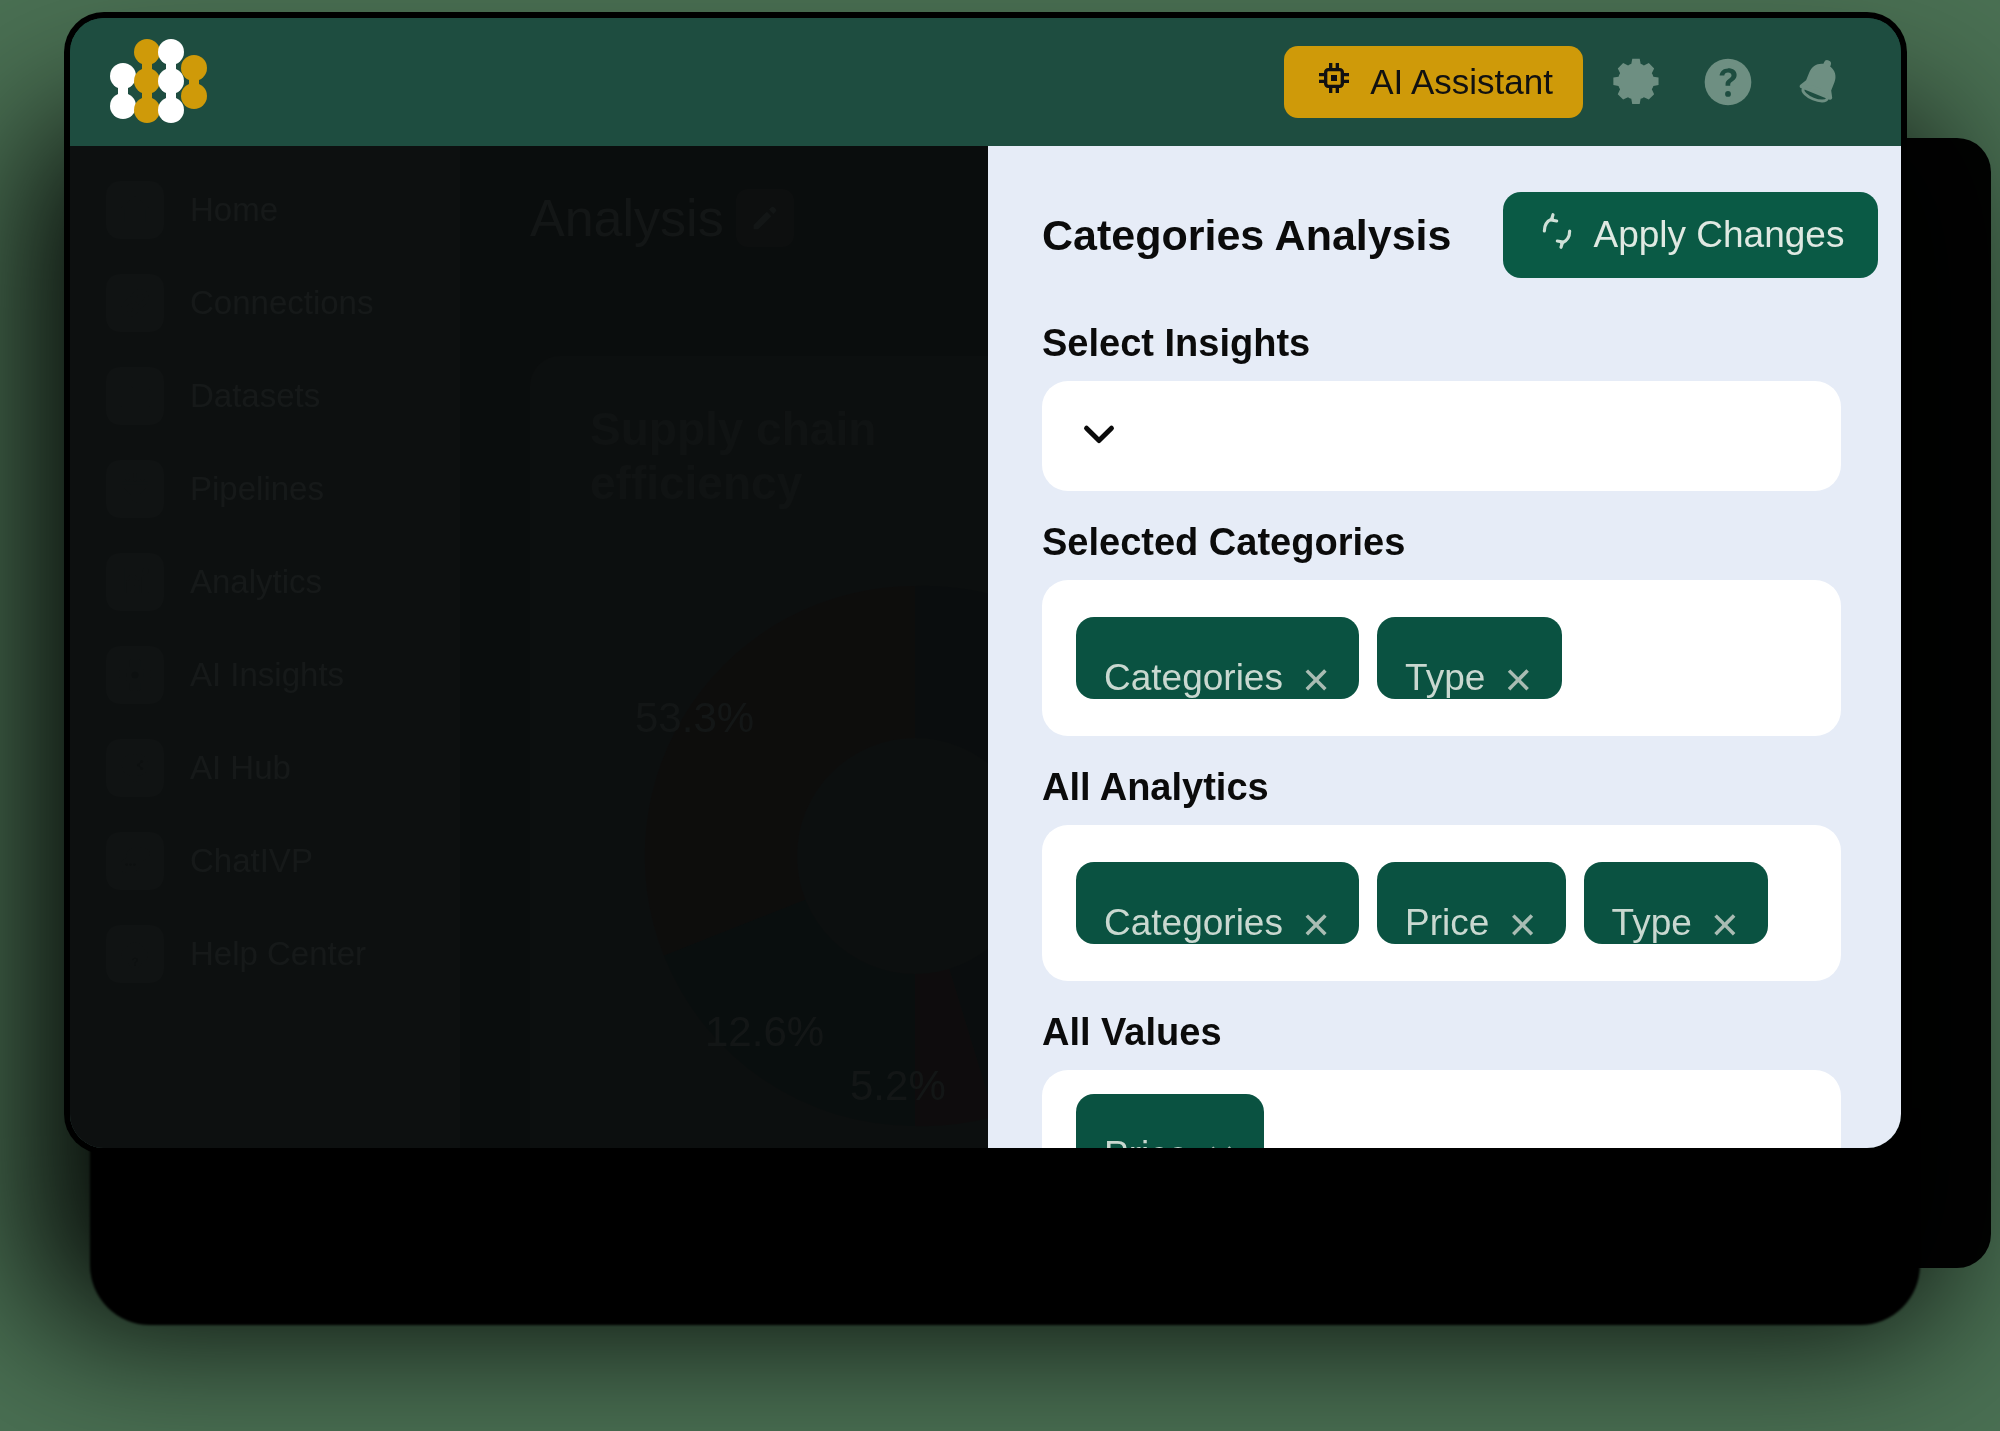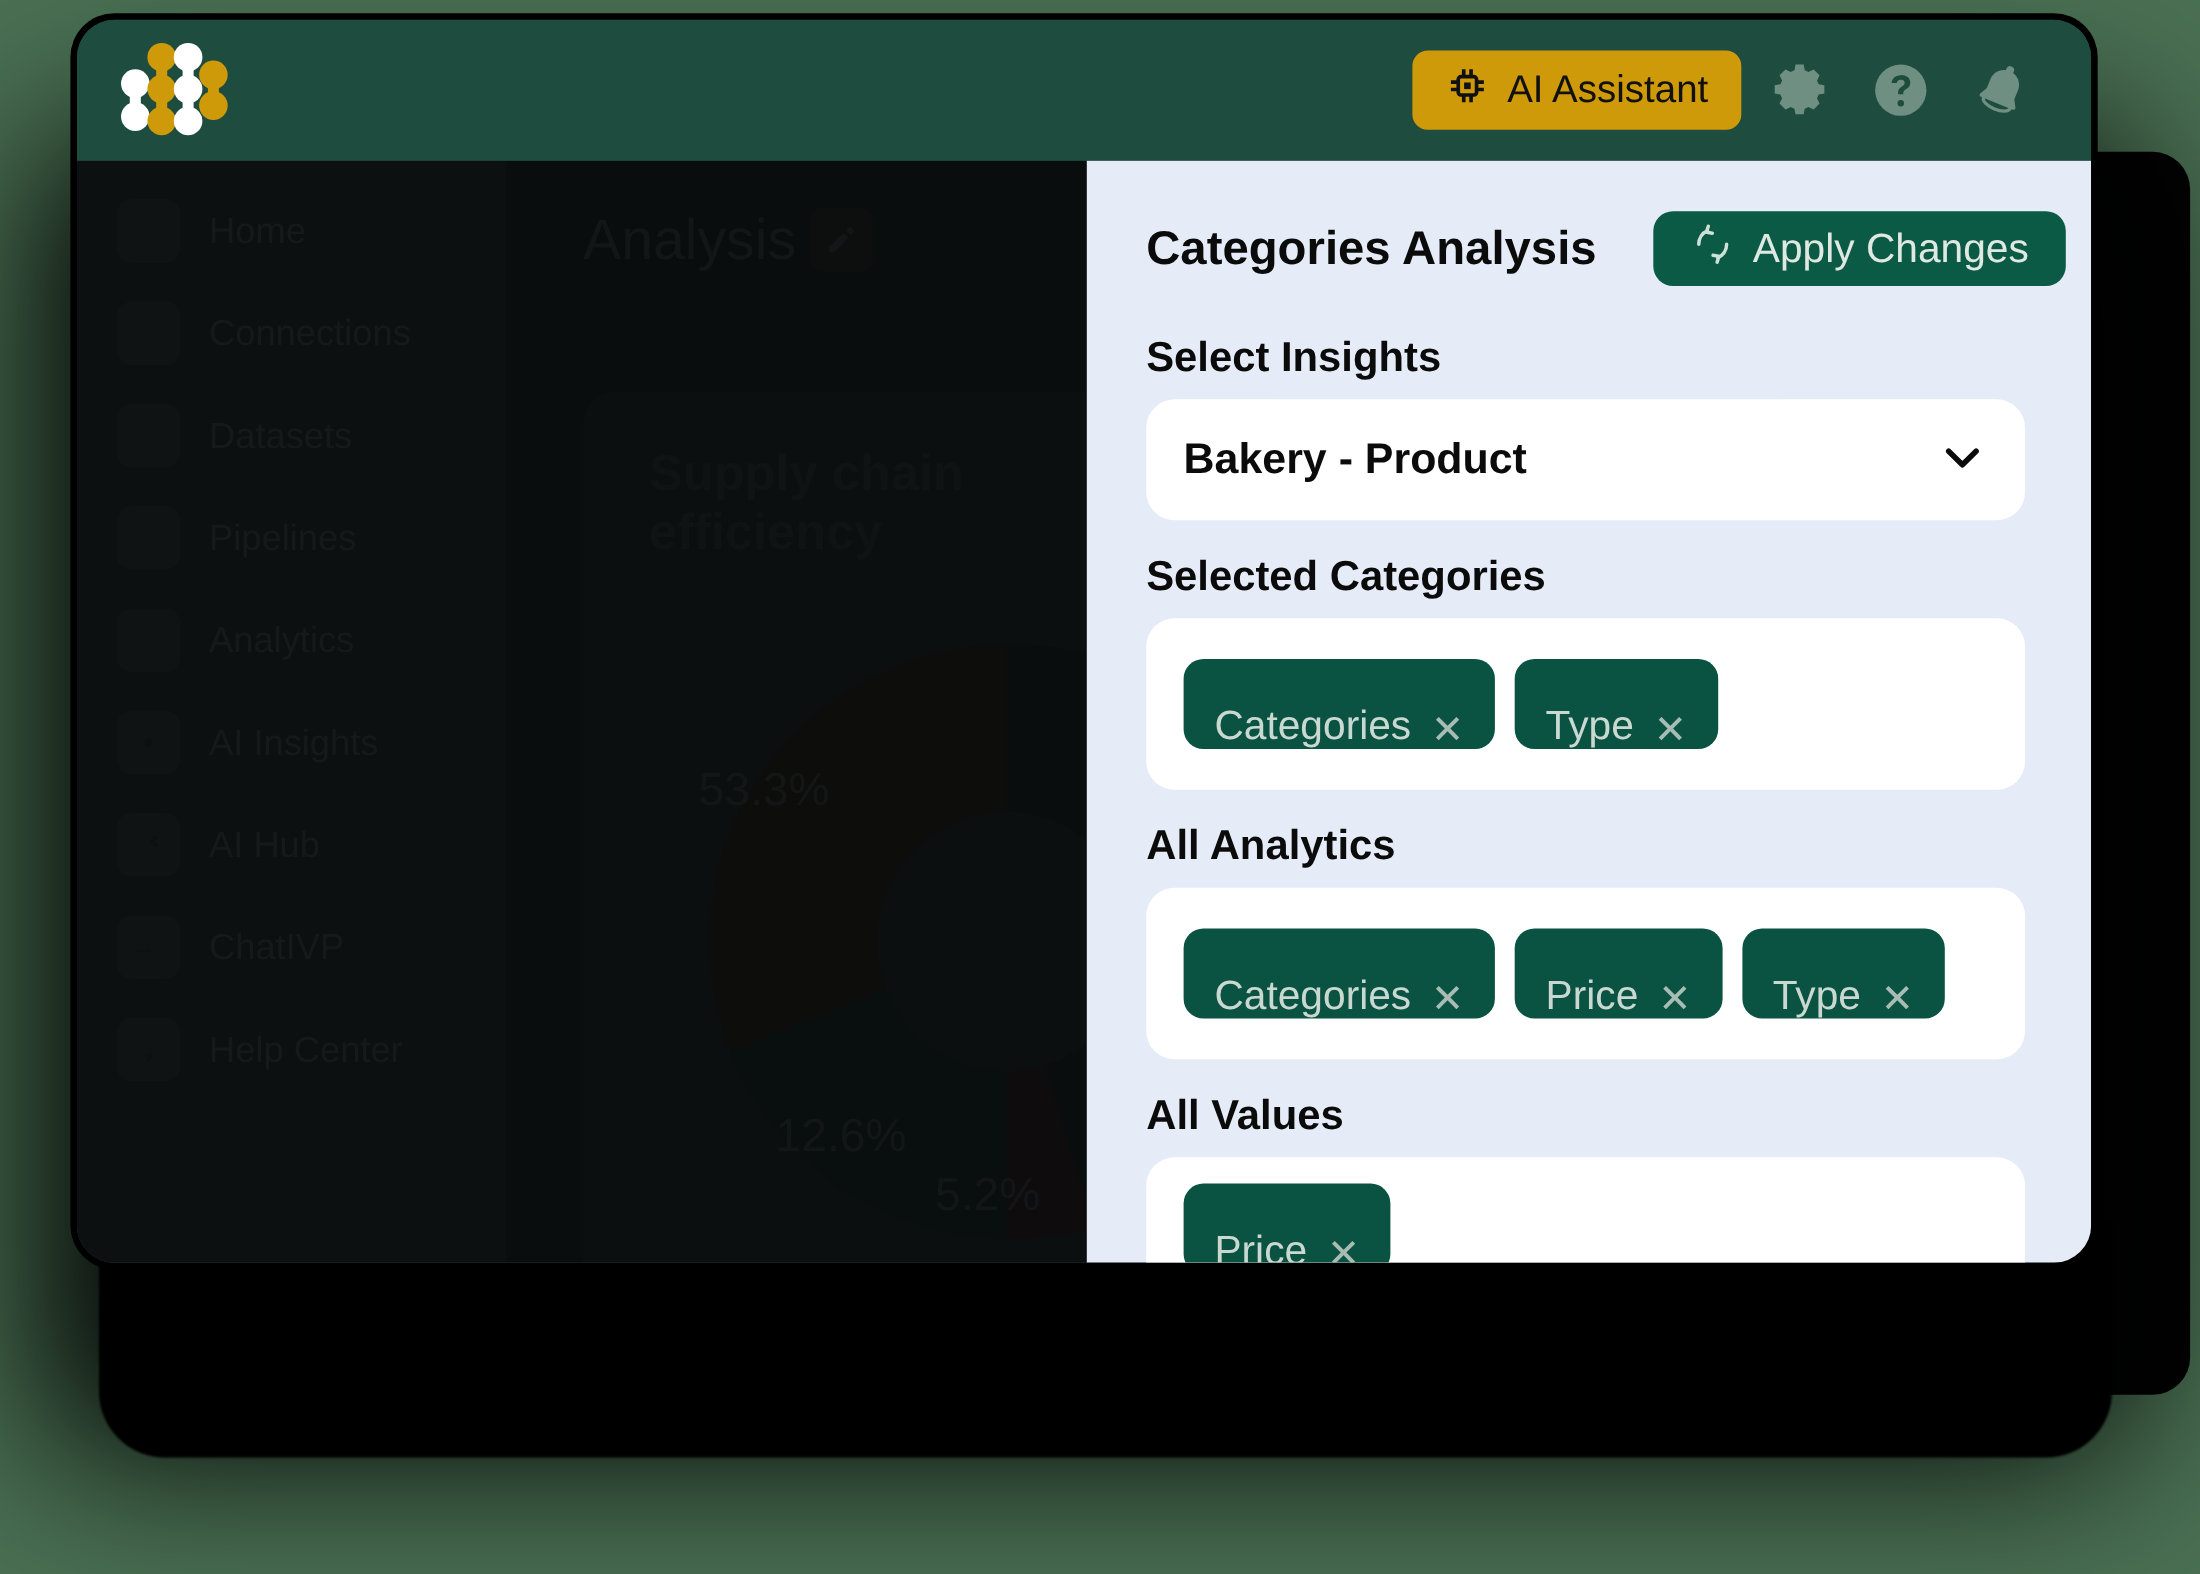--- a/index.html
+++ b/index.html
@@ -232,21 +232,21 @@
   }
   #apply-changes-button {
     display: flex;
     align-items: center;
     gap: 16px;
     margin-left: 52px;
     background: #0a5a45;
     color: #dfe9e2;
     border: none;
     border-radius: 18px;
-    height: 68px;
+    height: 86px;
     padding: 0 34px;
     font-size: 37px;
     font-family: "Liberation Sans", sans-serif;
     cursor: pointer;
     white-space: nowrap;
   }
   #close-panel-button {
     margin-left: 34px;
     width: 62px; height: 62px;
     background: transparent;
@@ -558,21 +558,20 @@
         <button id="close-panel-button">
           <svg width="52" height="52" viewBox="0 0 24 24" fill="none" stroke="#0b0b0b" stroke-width="2.1" stroke-linecap="round">
             <path d="M5.5 5.5l13 13M18.5 5.5l-13 13"></path>
           </svg>
         </button>
       </div>
 
       <div class="panel-section">
         <div class="section-label">Select Insights</div>
         <div class="field-box" id="dataset-select-box">
-          <span id="dataset-select-value">Bakery - Product</span>
           <span>
             <svg width="46" height="46" viewBox="0 0 24 24" fill="none" stroke="#0b0b0b" stroke-width="2.6" stroke-linecap="round" stroke-linejoin="round">
               <path d="M5.5 9l6.5 6.4L18.5 9"></path>
             </svg>
           </span>
         </div>
       </div>
 
       <div class="panel-section">
         <div class="section-label">Selected Categories</div>

